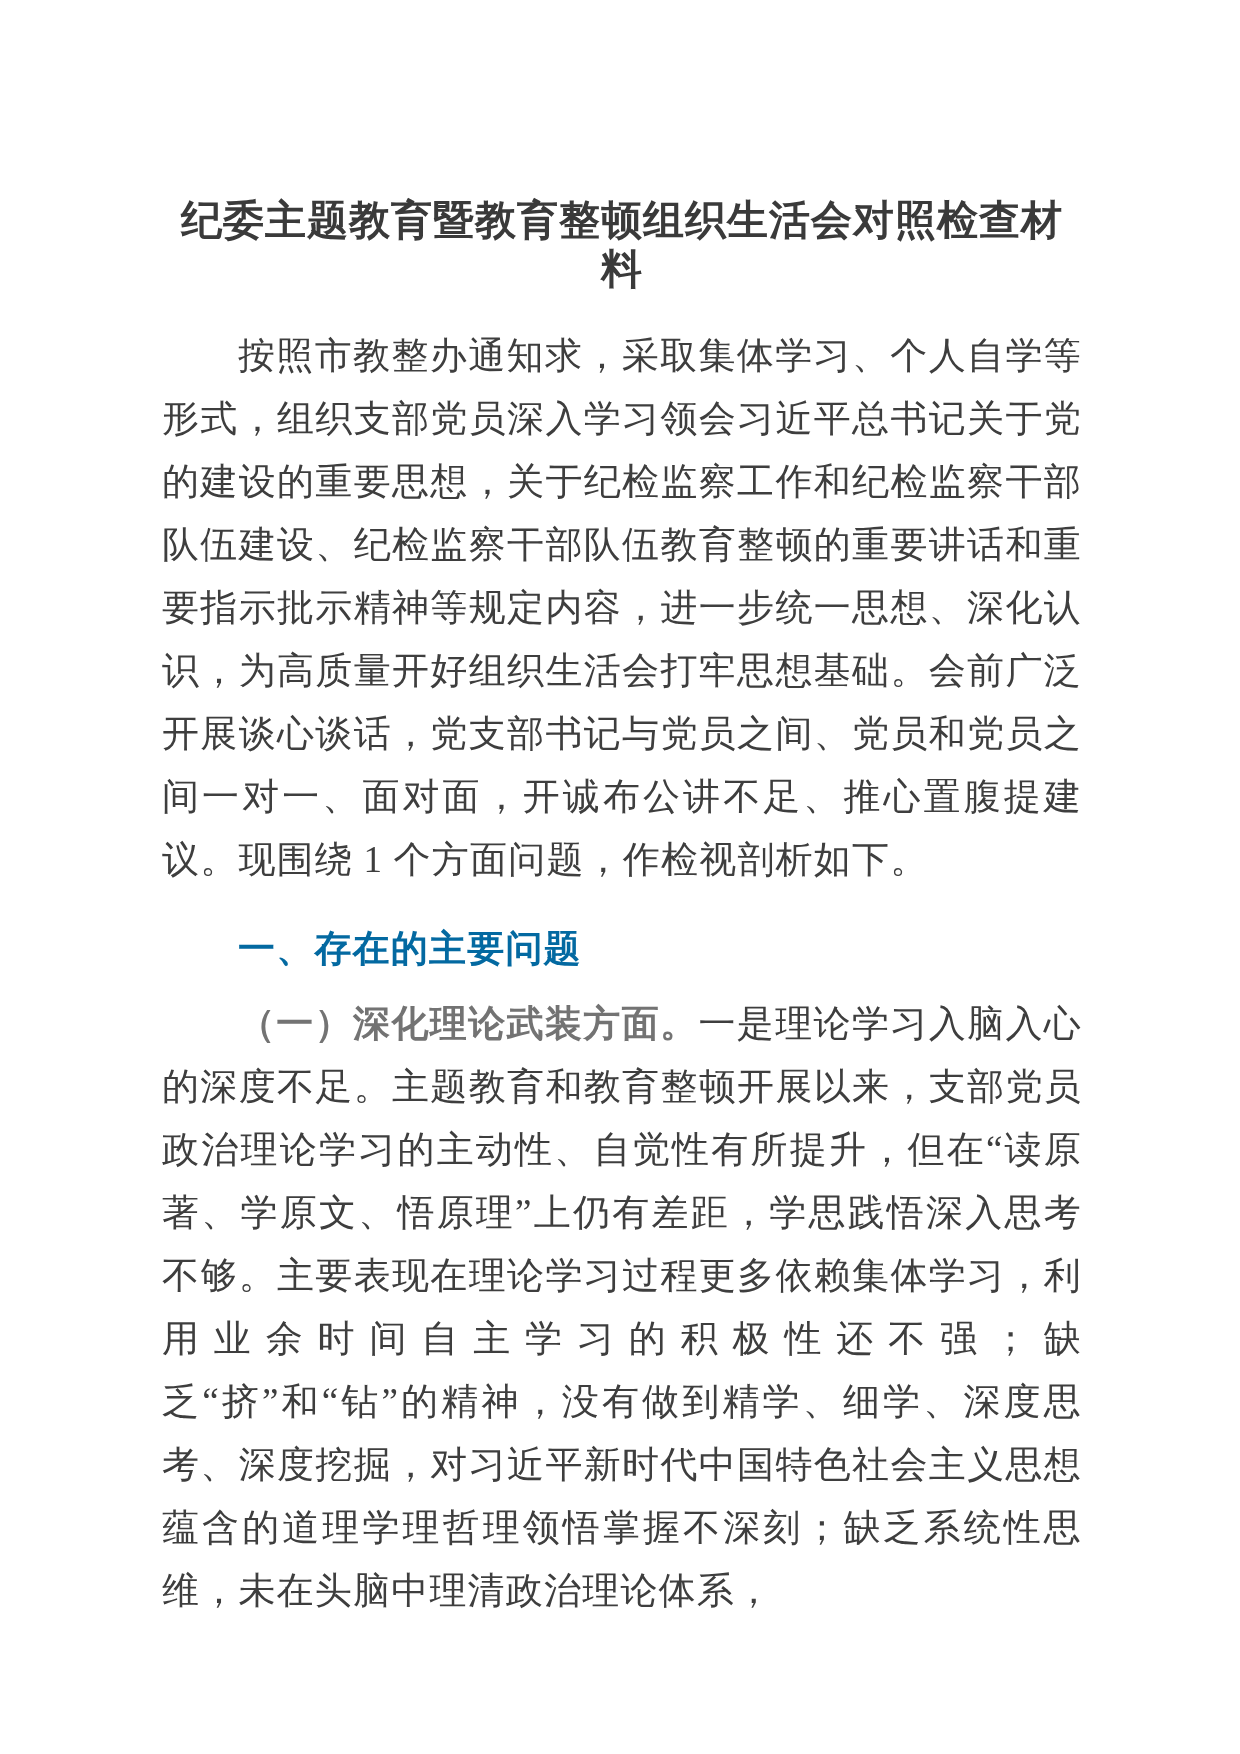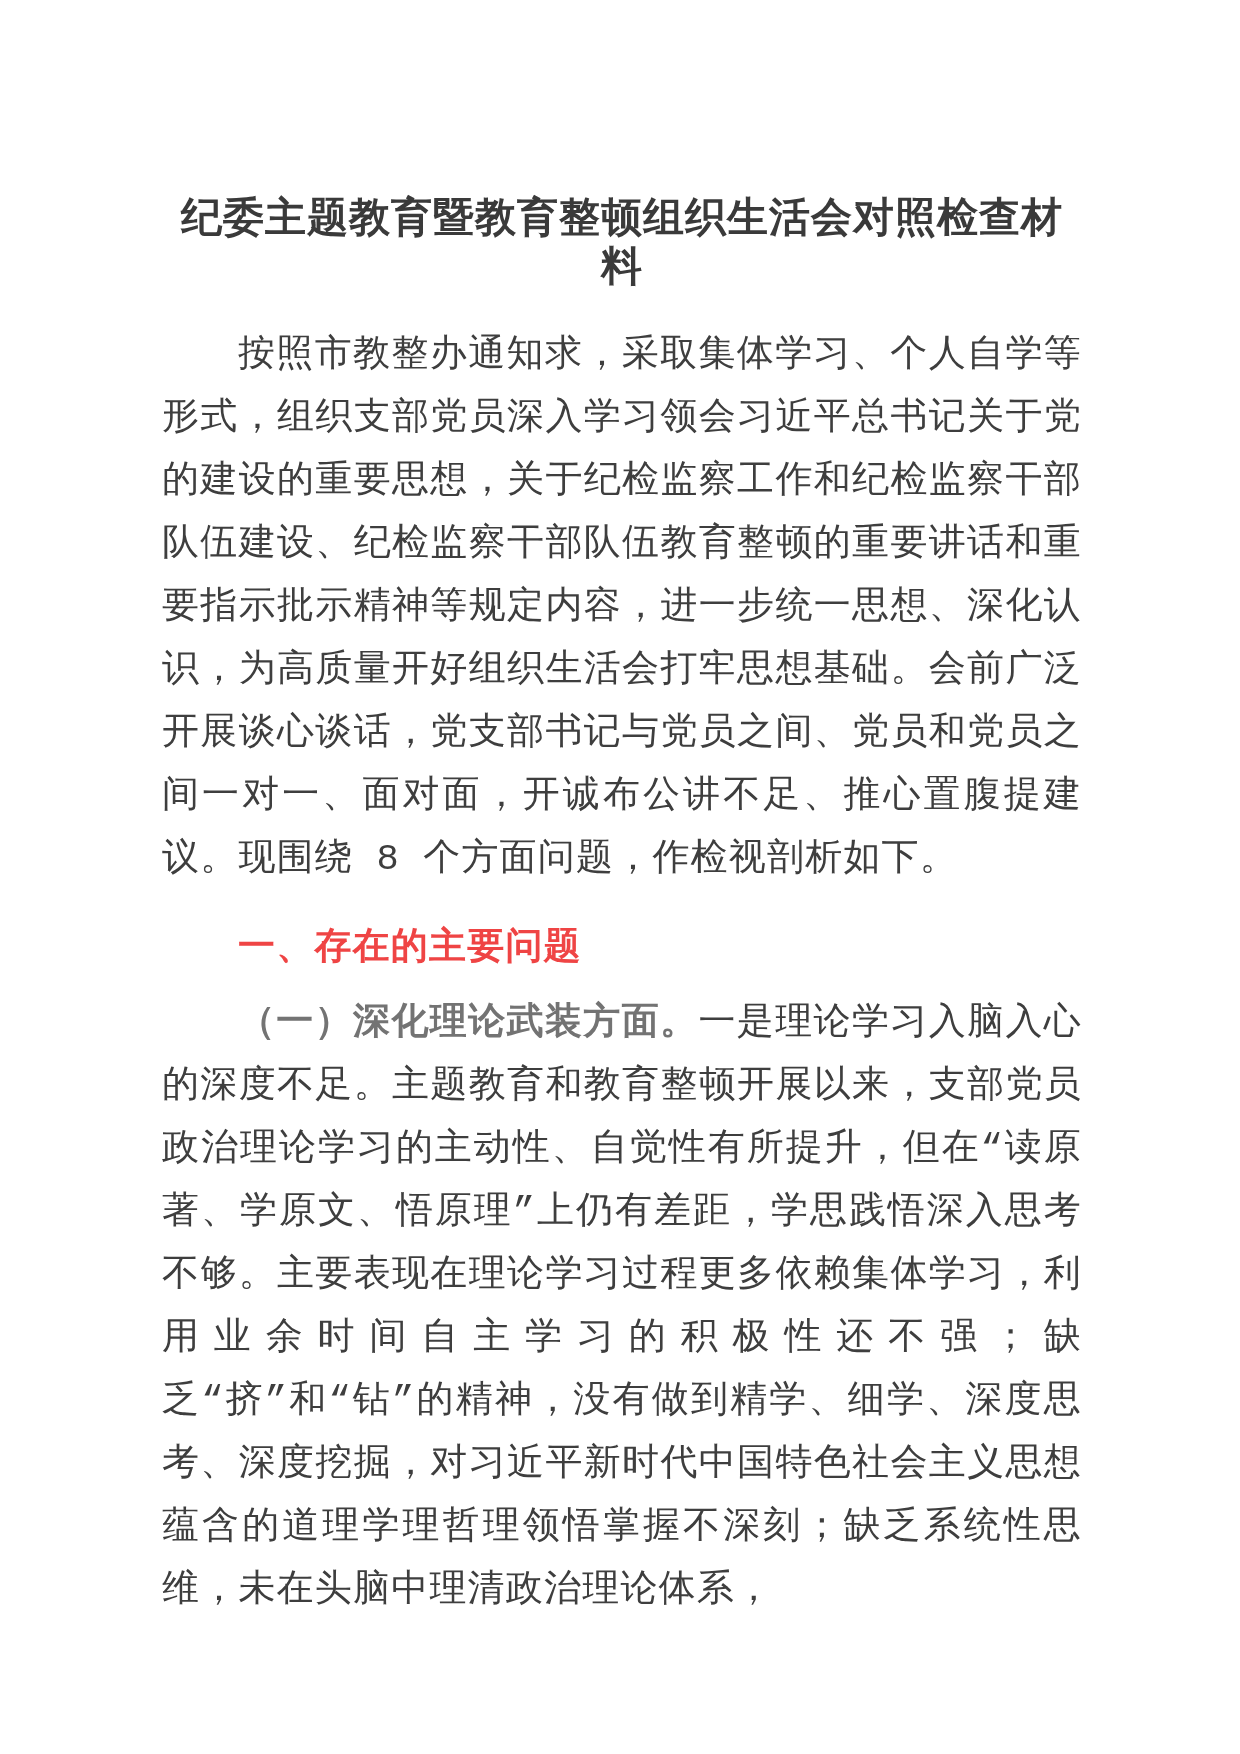--- a/index.html
+++ b/index.html
@@ -12,21 +12,21 @@
     background: #ffffff;
     overflow: hidden;
   }
   .page {
     box-sizing: border-box;
     width: 1240px;
     height: 1754px;
     padding: 196px 158px 0 162px;
     background: #ffffff;
     color: #3e3e3e;
-    font-family: Liberation Mono, monospace;
+    font-family: Liberation Serif, serif;
   }
   .doc-title {
     font-size: 41px;
     font-weight: 700;
     text-align: center;
     line-height: 1.2;
     letter-spacing: 1px;
     margin: 0 0 30px 0;
     color: #3a3a3a;
   }
@@ -39,35 +39,35 @@
     text-indent: 76px;
     margin: 0;
   }
   .section-heading {
     font-size: 37px;
     line-height: 63px;
     letter-spacing: 1.2px;
     font-weight: 700;
     text-indent: 76px;
     margin: 26px 0 12px 0;
-    color: #ef4444;
+    color: #0369a1;
   }
   .lead {
     font-weight: 700;
     color: #737373;
   }
 </style>
 </head>
 <body>
 
 <div class="page">
 
   <h1 class="doc-title">纪委主题教育暨教育整顿组织生活会对照检查材料</h1>
 
-  <p class="para">按照市教整办通知求，采取集体学习、个人自学等形式，组织支部党员深入学习领会习近平总书记关于党的建设的重要思想，关于纪检监察工作和纪检监察干部队伍建设、纪检监察干部队伍教育整顿的重要讲话和重要指示批示精神等规定内容，进一步统一思想、深化认识，为高质量开好组织生活会打牢思想基础。会前广泛开展谈心谈话，党支部书记与党员之间、党员和党员之间一对一、面对面，开诚布公讲不足、推心置腹提建议。现围绕 8 个方面问题，作检视剖析如下。</p>
+  <p class="para">按照市教整办通知求，采取集体学习、个人自学等形式，组织支部党员深入学习领会习近平总书记关于党的建设的重要思想，关于纪检监察工作和纪检监察干部队伍建设、纪检监察干部队伍教育整顿的重要讲话和重要指示批示精神等规定内容，进一步统一思想、深化认识，为高质量开好组织生活会打牢思想基础。会前广泛开展谈心谈话，党支部书记与党员之间、党员和党员之间一对一、面对面，开诚布公讲不足、推心置腹提建议。现围绕 1 个方面问题，作检视剖析如下。</p>
 
   <h2 class="section-heading">一、存在的主要问题</h2>
 
   <p class="para">
     <span class="lead">（一）深化理论武装方面。</span><span>一是理论学习入脑入心的深度不足。主题教育和教育整顿开展以来，支部党员政治理论学习的主动性、自觉性有所提升，但在“读原著、学原文、悟原理”上仍有差距，学思践悟深入思考不够。主要表现在理论学习过程更多依赖集体学习，利用业余时间自主学习的积极性还不强；缺乏“挤”和“钻”的精神，没有做到精学、细学、深度思考、深度挖掘，对习近平新时代中国特色社会主义思想蕴含的道理学理哲理领悟掌握不深刻；缺乏系统性思维，未在头脑中理清政治理论体系，</span>
   </p>
 
 </div>
 
 </body></html>

